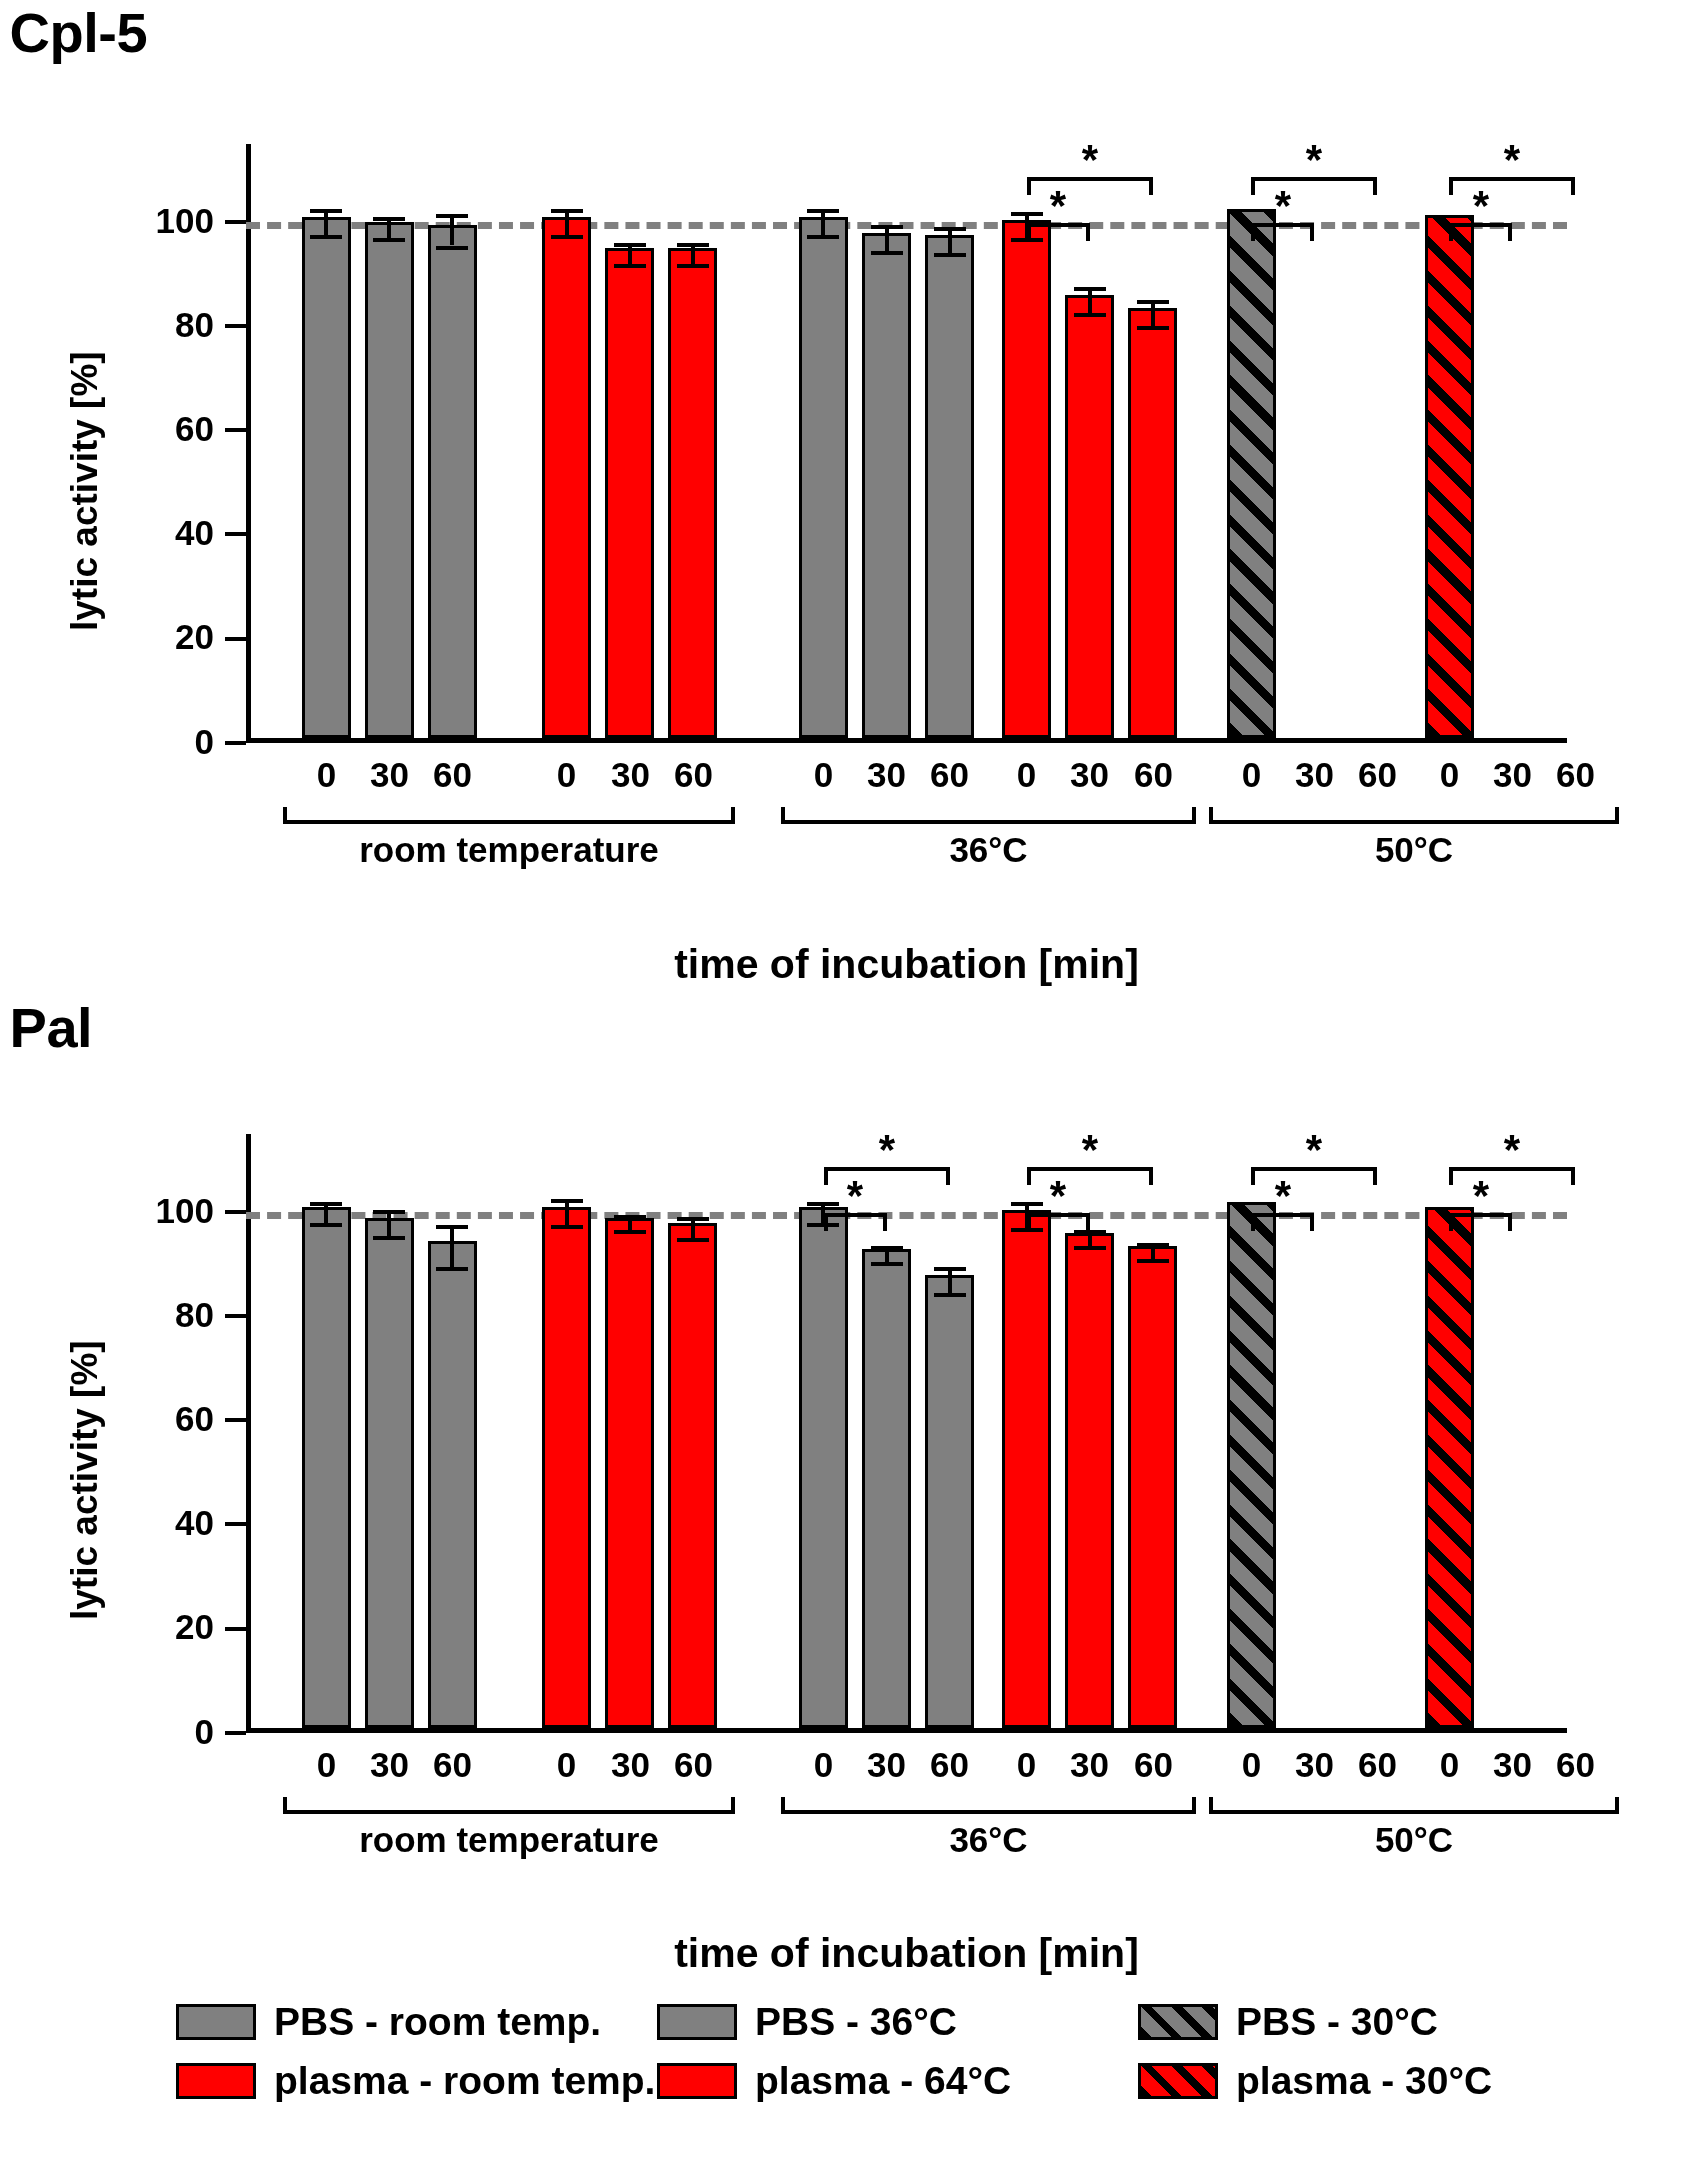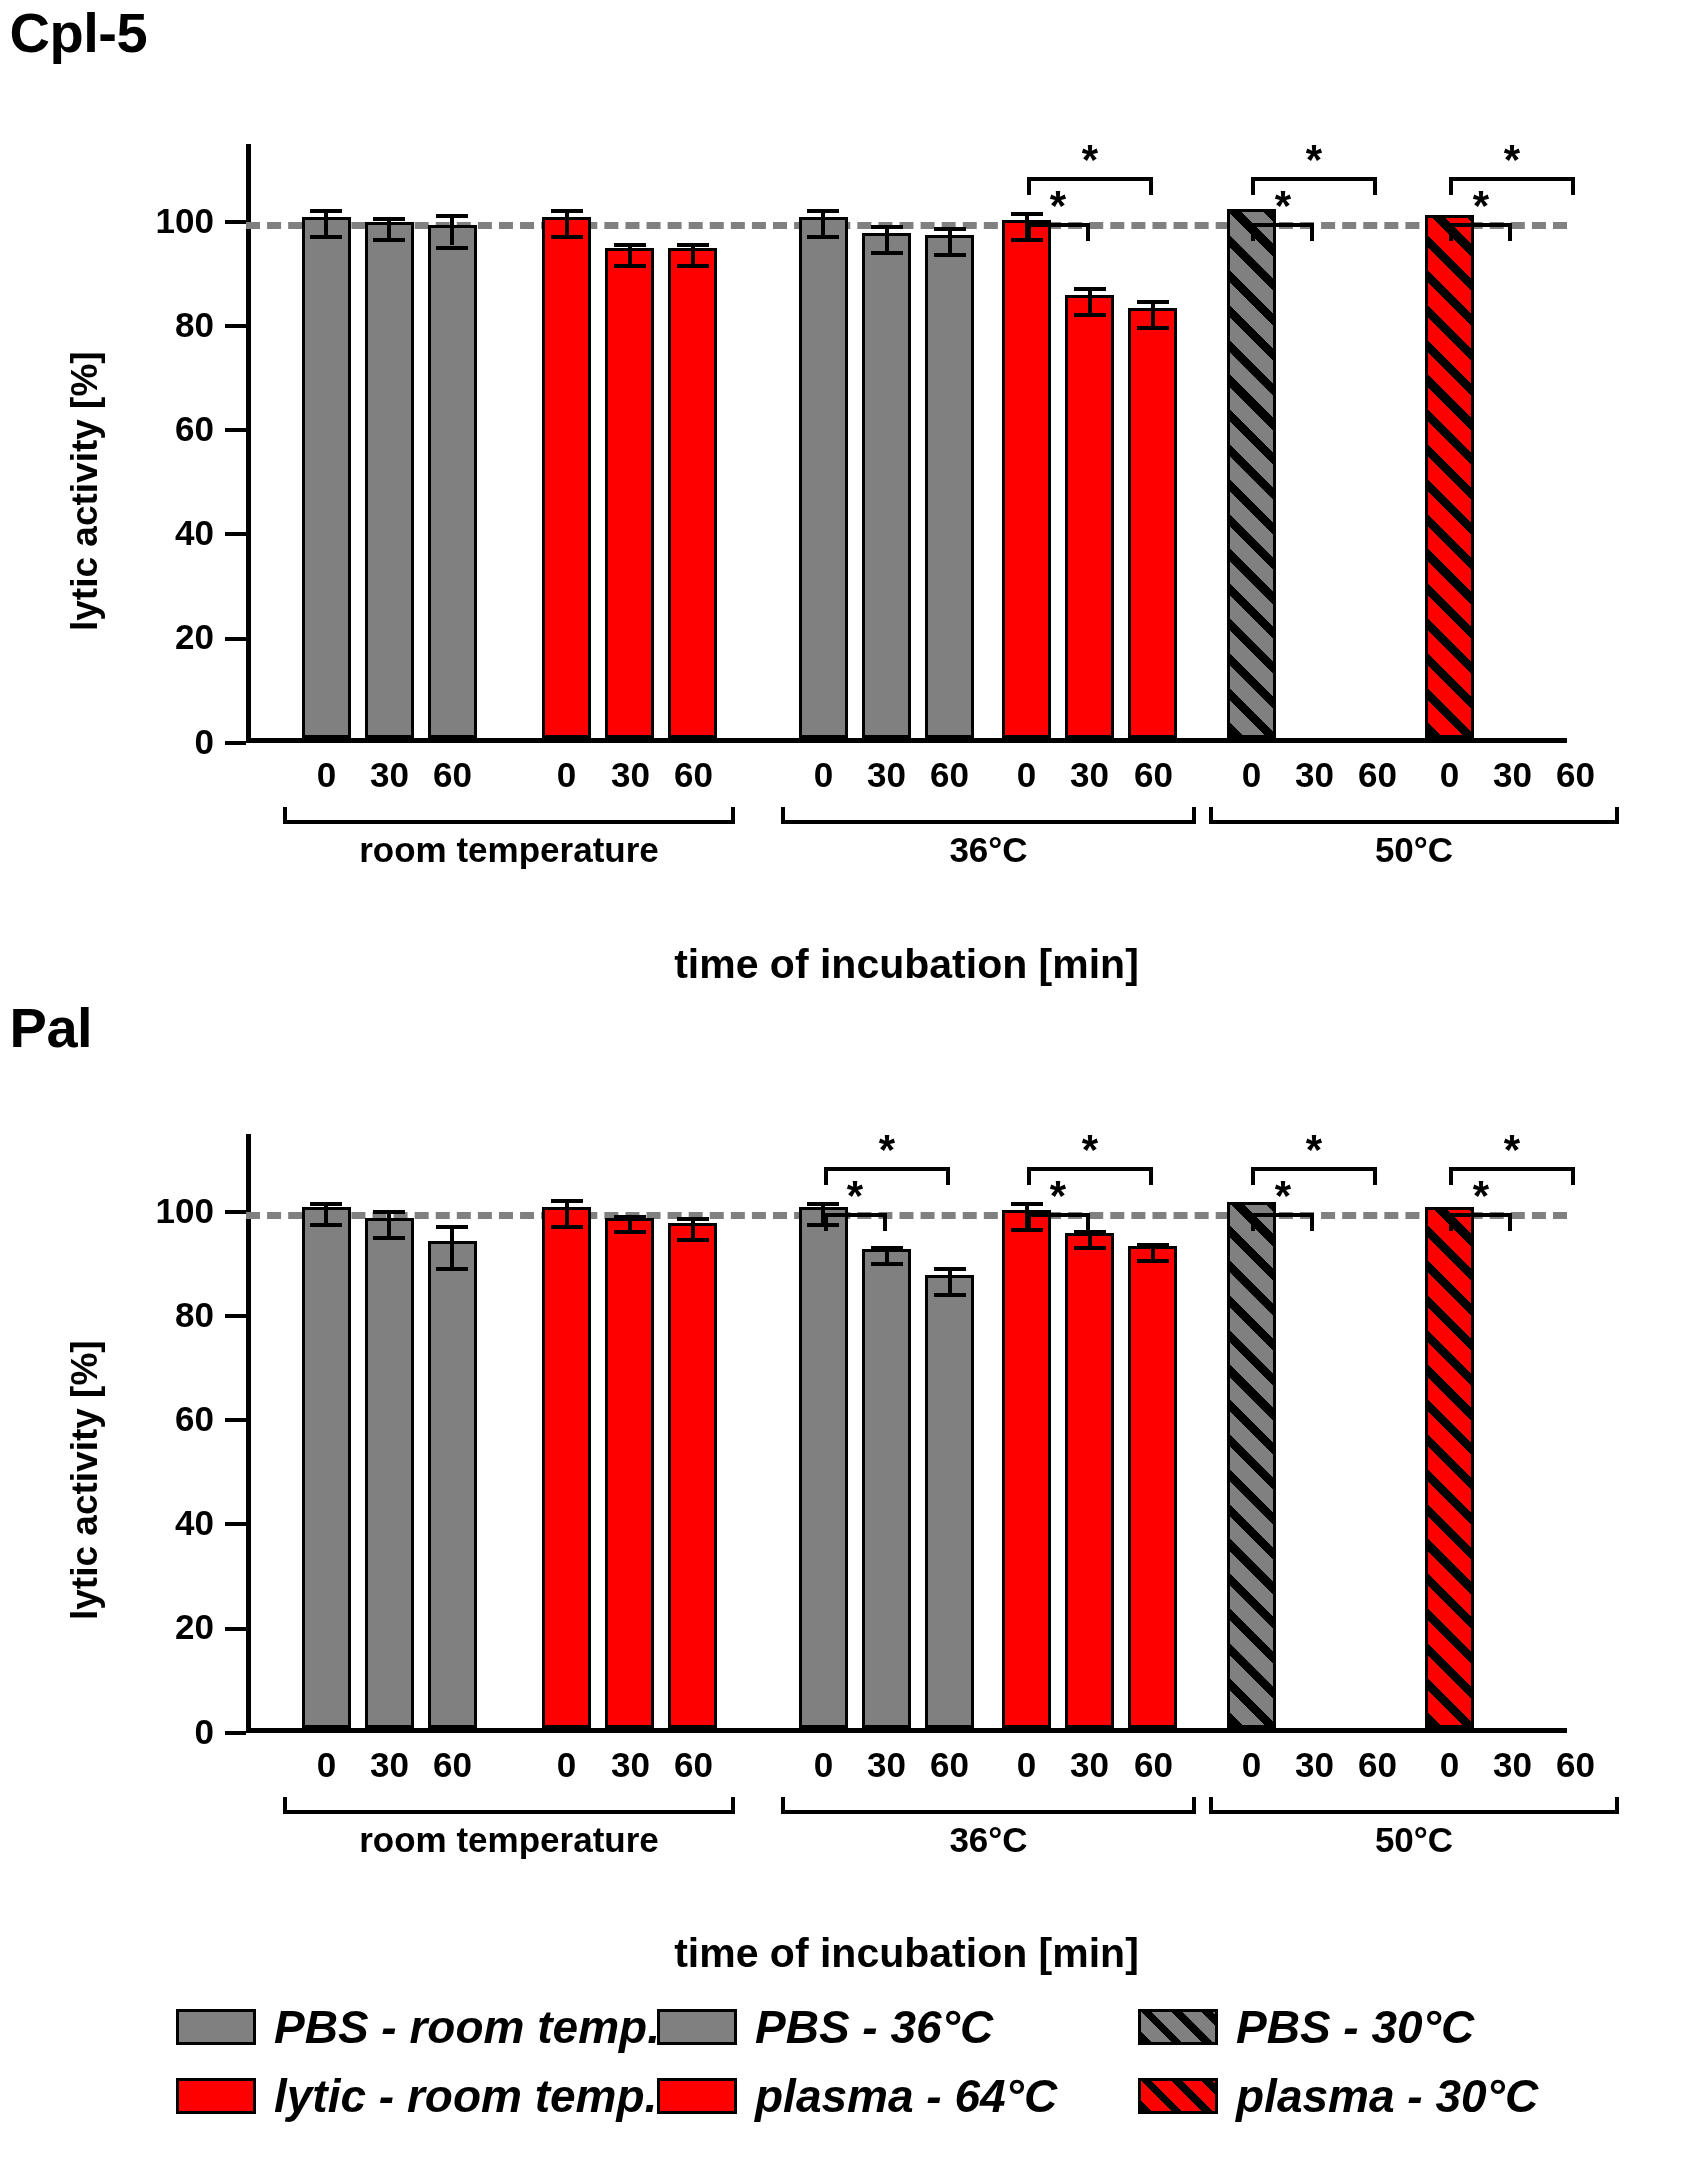--- a/index.html
+++ b/index.html
@@ -194,24 +194,23 @@
   }
   .sw-grey { background: #808080; }
   .sw-red  { background: #ff0000; }
   .sw-grey-hatch {
     background: repeating-linear-gradient(45deg, #000 0px, #000 7.5px, #808080 7.5px, #808080 21.4px);
   }
   .sw-red-hatch {
     background: repeating-linear-gradient(45deg, #000 0px, #000 7.5px, #ff0000 7.5px, #ff0000 21.4px);
   }
   .legend-text {
-    font-size: 46px;
-    font-weight: bold;
-    white-space: nowrap;
-    font-style: italic;
+    font-size: 39px;
+    font-weight: bold;
+    white-space: nowrap;
   }
 </style>
 </head>
 <body>
 
 <div class="panel" id="panel-cpl1">
   <h1 class="panel-title">Cpl-5</h1>
   <div class="ylabel" id="ylabel-cpl1">lytic activity [%]</div>
   <div class="plot" id="plot-cpl1">
       <div class="axis-area">
@@ -447,21 +446,21 @@
       <div class="legend-text">PBS - 36°C</div>
     </div>
     <div class="legend-item">
       <div class="legend-swatch sw-grey-hatch"></div>
       <div class="legend-text">PBS - 30°C</div>
     </div>
   </div>
   <div class="legend-row">
     <div class="legend-item">
       <div class="legend-swatch sw-red"></div>
-      <div class="legend-text">lytic - room temp.</div>
+      <div class="legend-text">plasma - room temp.</div>
     </div>
     <div class="legend-item">
       <div class="legend-swatch sw-red"></div>
       <div class="legend-text">plasma - 64°C</div>
     </div>
     <div class="legend-item">
       <div class="legend-swatch sw-red-hatch"></div>
       <div class="legend-text">plasma - 30°C</div>
     </div>
   </div>

